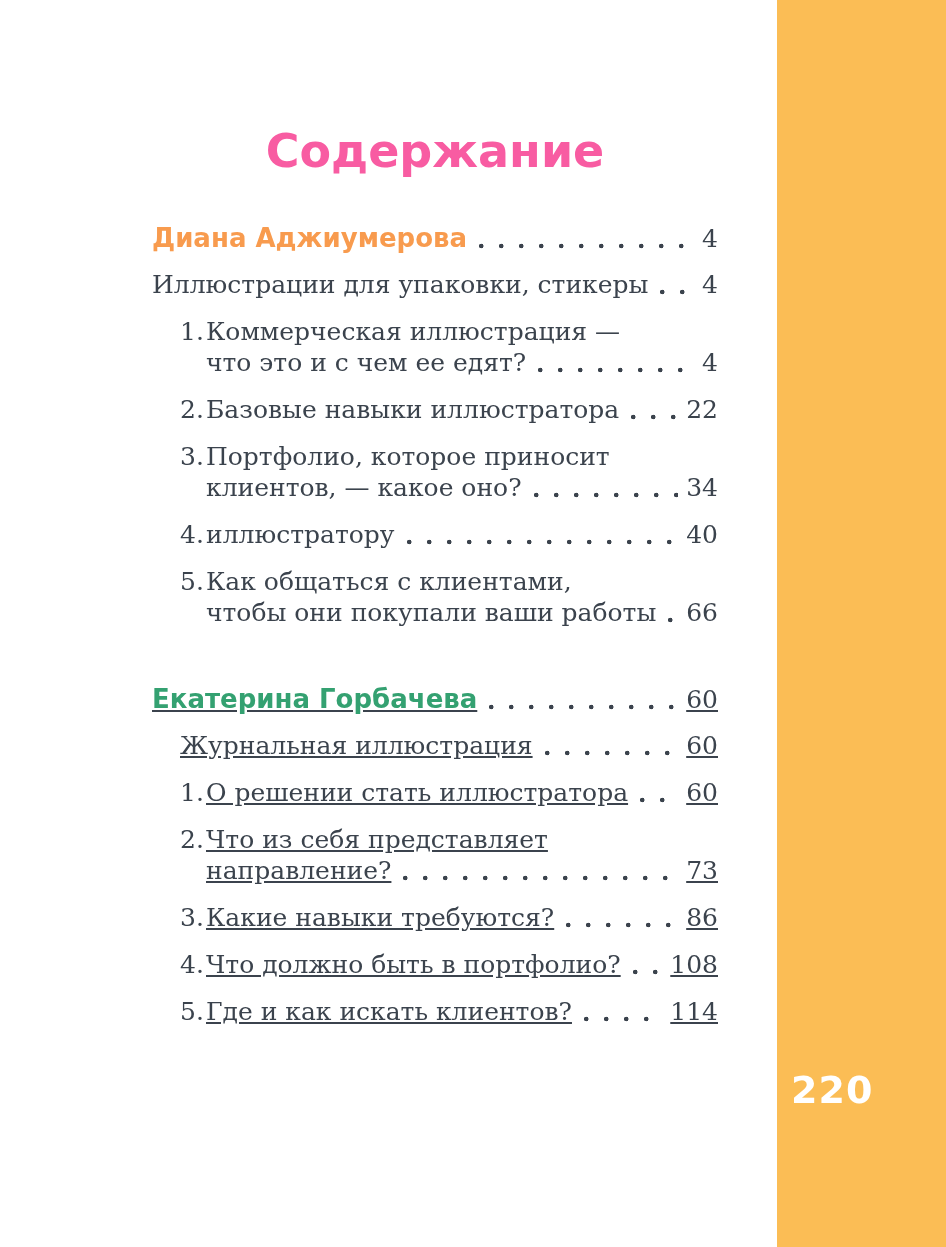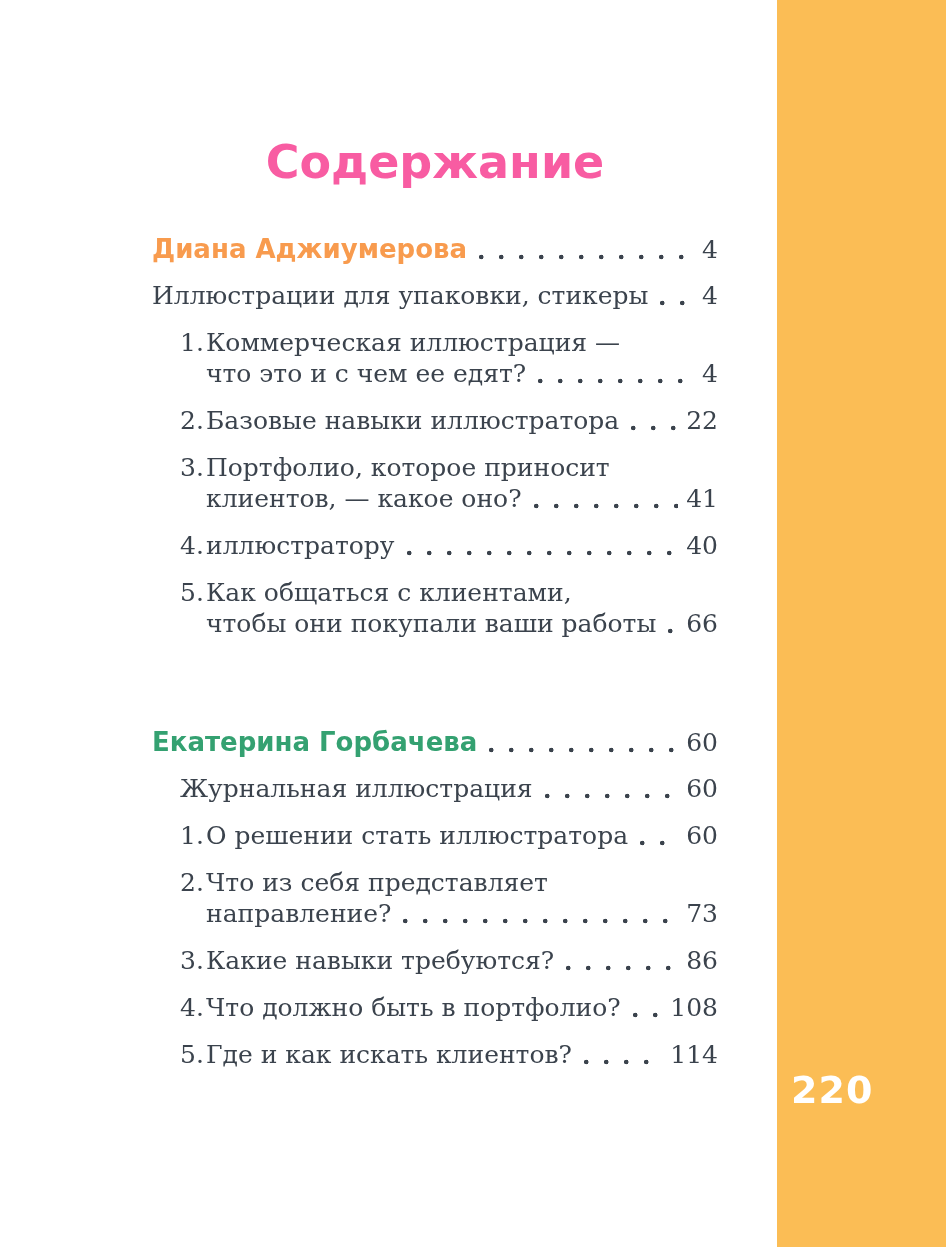--- a/index.html
+++ b/index.html
@@ -27,35 +27,35 @@
     font-weight: bold;
     font-size: 38px;
     letter-spacing: 1px;
     color: #ffffff;
   }
 
   
   .toc {
     position: absolute;
     left: 152px;
-    top: 16px;
+    top: 5px;
     width: 566px;
   }
   .toc-title {
     margin-top: 120px;
     margin-bottom: 46px;
     text-align: center;
     font-family: "DejaVu Sans", sans-serif;
     font-weight: bold;
     font-size: 46px;
     line-height: 52px;
   }
 
   .toc-section { display: block; }
-  .toc-section + .toc-section { margin-top: 88px; }
+  .toc-section + .toc-section { margin-top: 56px; text-decoration: underline; }
 
   .author-row {
     display: flex;
     font-family: "DejaVu Sans", sans-serif;
     font-weight: bold;
     font-size: 26px;
     line-height: 31px;
     margin-bottom: 15px;
   }
 
@@ -132,21 +132,21 @@
             <span class="dots"></span>
             <span class="pagenum">22</span>
           </div>
         </div>
         <div class="entry numbered">
           <span class="num">3.</span>
           <div class="entry-line"><span>Портфолио, которое приносит</span></div>
           <div class="entry-line last">
             <span>клиентов, — какое оно?</span>
             <span class="dots"></span>
-            <span class="pagenum">41</span>
+            <span class="pagenum">34</span>
           </div>
         </div>
         <div class="entry numbered">
           <span class="num">4.</span>
           <div class="entry-line last">
             <span>иллюстратору</span>
             <span class="dots"></span>
             <span class="pagenum">40</span>
           </div>
         </div>

